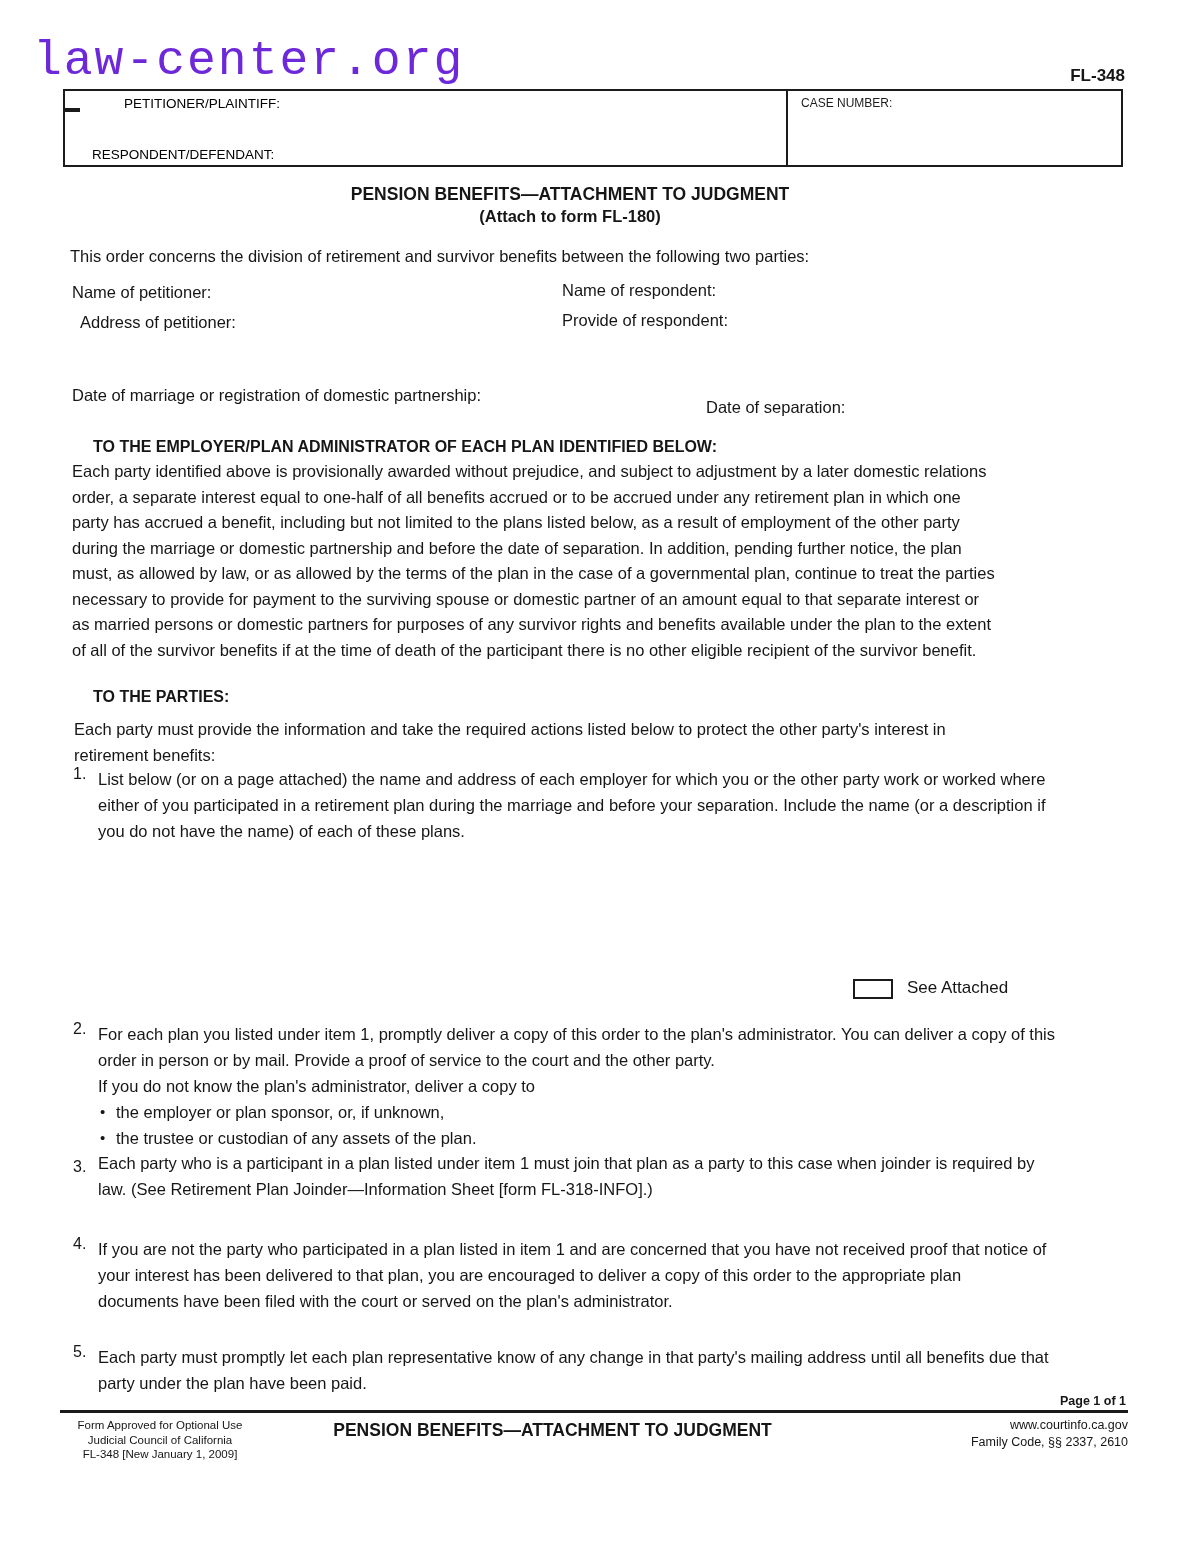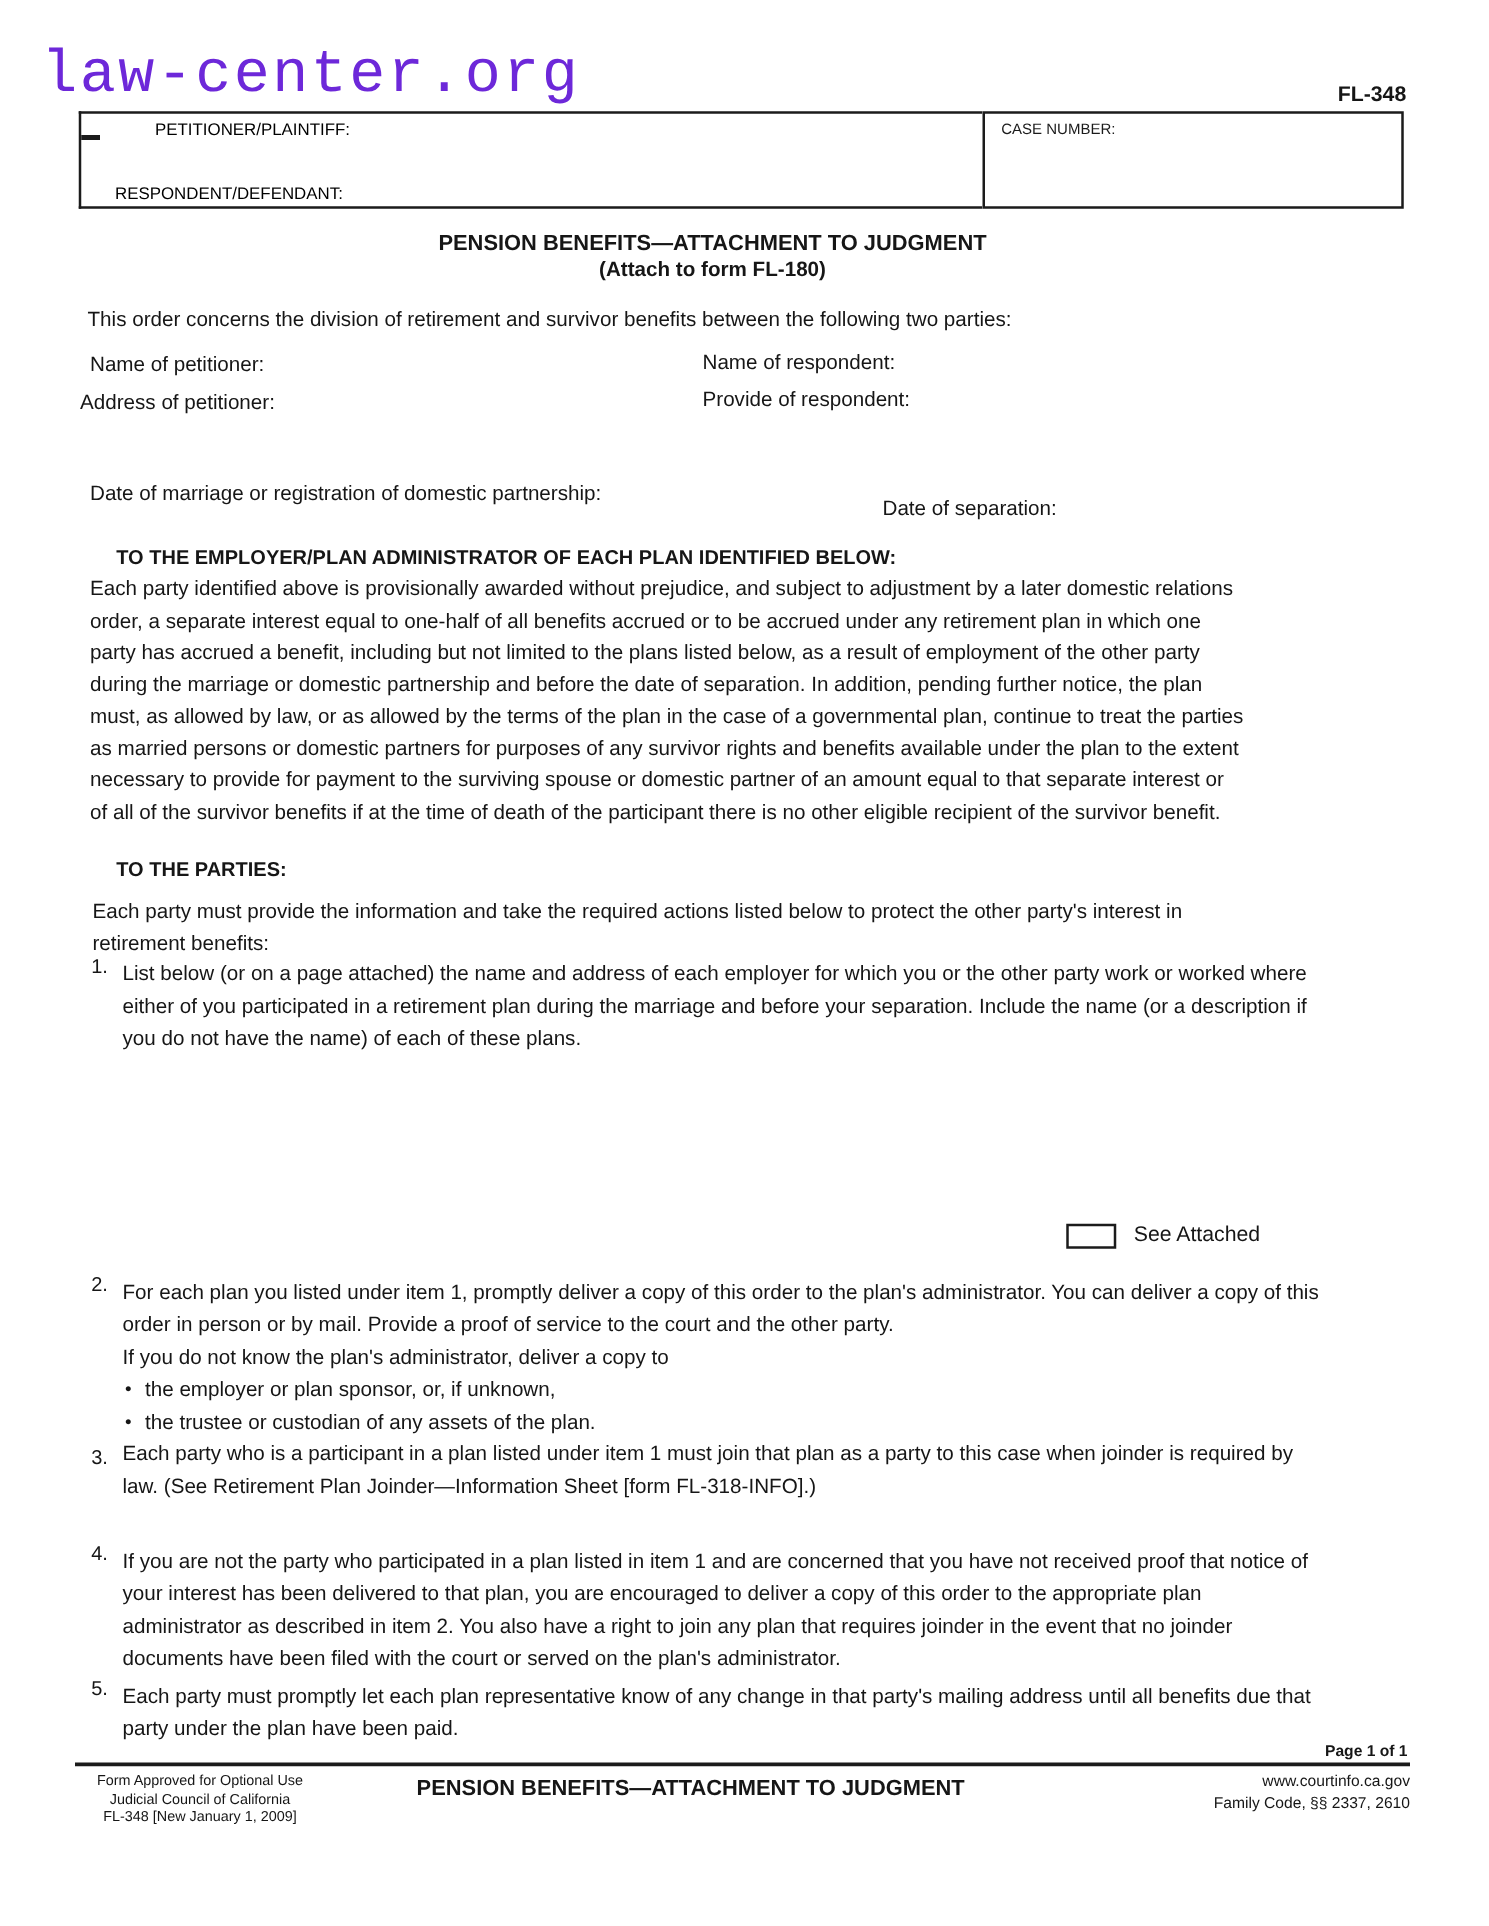--- a/index.html
+++ b/index.html
@@ -51,35 +51,35 @@
     <div class="abs case-label" style="left:13px; top:5px;">CASE NUMBER:</div>
   </div>
 
   <div class="abs title-main" style="left:0; top:184px; width:1140px;">PENSION BENEFITS—ATTACHMENT TO JUDGMENT</div>
   <div class="abs title-sub" style="left:0; top:207px; width:1140px;">(Attach to form FL-180)</div>
 
   <div class="abs body-t" style="left:70px; top:243px;">This order concerns the division of retirement and survivor benefits between the following two parties:</div>
 
   <div class="abs body-t" style="left:72px; top:279px;">Name of petitioner:</div>
   <div class="abs body-t" style="left:562px; top:277px;">Name of respondent:</div>
-  <div class="abs body-t" style="left:64px; top:309px;">Address of petitioner:</div>
+  <div class="abs body-t" style="left:80px; top:309px;">Address of petitioner:</div>
   <div class="abs body-t" style="left:562px; top:307px;">Provide of respondent:</div>
 
   <div class="abs body-t" style="left:72px; top:382px;">Date of marriage or registration of domestic partnership:</div>
   <div class="abs body-t" style="left:706px; top:394px;">Date of separation:</div>
 
   <div class="abs sec-head" style="left:72px; top:438px;">TO THE EMPLOYER/PLAN ADMINISTRATOR OF EACH PLAN IDENTIFIED BELOW:</div>
   <div class="abs para lines" style="left:72px; top:459px;">
     <div class="ln">Each party identified above is provisionally awarded without prejudice, and subject to adjustment by a later domestic relations</div>
     <div class="ln">order, a separate interest equal to one-half of all benefits accrued or to be accrued under any retirement plan in which one</div>
     <div class="ln">party has accrued a benefit, including but not limited to the plans listed below, as a result of employment of the other party</div>
     <div class="ln">during the marriage or domestic partnership and before the date of separation. In addition, pending further notice, the plan</div>
     <div class="ln">must, as allowed by law, or as allowed by the terms of the plan in the case of a governmental plan, continue to treat the parties</div>
+    <div class="ln">necessary to provide for payment to the surviving spouse or domestic partner of an amount equal to that separate interest or</div>
     <div class="ln">as married persons or domestic partners for purposes of any survivor rights and benefits available under the plan to the extent</div>
-    <div class="ln">necessary to provide for payment to the surviving spouse or domestic partner of an amount equal to that separate interest or</div>
     <div class="ln">of all of the survivor benefits if at the time of death of the participant there is no other eligible recipient of the survivor benefit.</div>
   </div>
 
   <div class="abs sec-head" style="left:72px; top:688px;">TO THE PARTIES:</div>
   <div class="abs item-lines lines" style="left:74px; top:716px;">
     <div class="ln">Each party must provide the information and take the required actions listed below to protect the other party's interest in</div>
     <div class="ln">retirement benefits:</div>
   </div>
 
   <div class="abs item-num" style="left:73px; top:765px;">1.</div>
@@ -104,21 +104,20 @@
   <div class="abs item-num" style="left:73px; top:1158px;">3.</div>
   <div class="abs item-lines lines" style="left:98px; top:1150px;">
     <div class="ln">Each party who is a participant in a plan listed under item 1 must join that plan as a party to this case when joinder is required by</div>
     <div class="ln">law. (See Retirement Plan Joinder—Information Sheet [form FL-318-INFO].)</div>
   </div>
 
   <div class="abs item-num" style="left:73px; top:1235px;">4.</div>
   <div class="abs item-lines lines" style="left:98px; top:1236px;">
     <div class="ln">If you are not the party who participated in a plan listed in item 1 and are concerned that you have not received proof that notice of</div>
     <div class="ln">your interest has been delivered to that plan, you are encouraged to deliver a copy of this order to the appropriate plan</div>
-    <div class="ln">administrator as described in item 2. You also have a right to join any plan that requires joinder in the event that no joinder</div>
     <div class="ln">documents have been filed with the court or served on the plan's administrator.</div>
   </div>
 
   <div class="abs item-num" style="left:73px; top:1343px;">5.</div>
   <div class="abs item-lines lines" style="left:98px; top:1344px;">
     <div class="ln">Each party must promptly let each plan representative know of any change in that party's mailing address until all benefits due that</div>
     <div class="ln">party under the plan have been paid.</div>
   </div>
 
   <div class="abs page-num" style="left:826px; top:1394px; width:300px; text-align:right;">Page 1 of 1</div>

